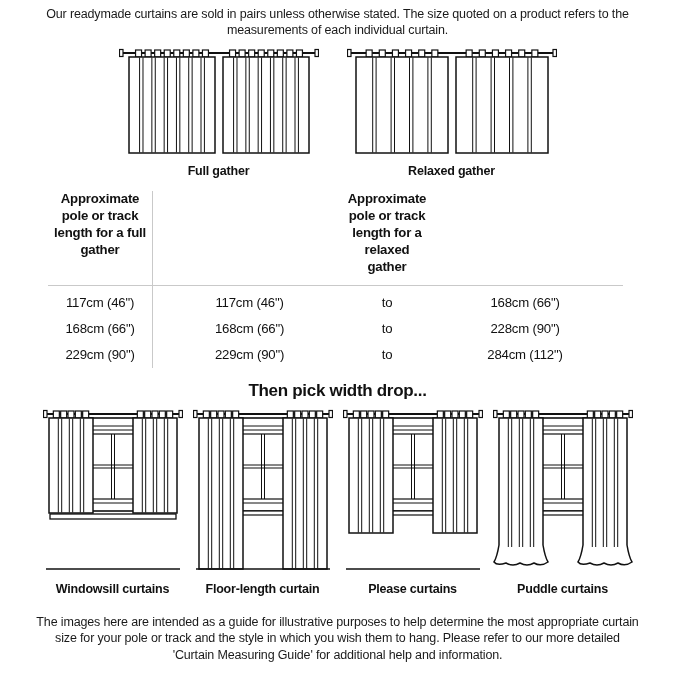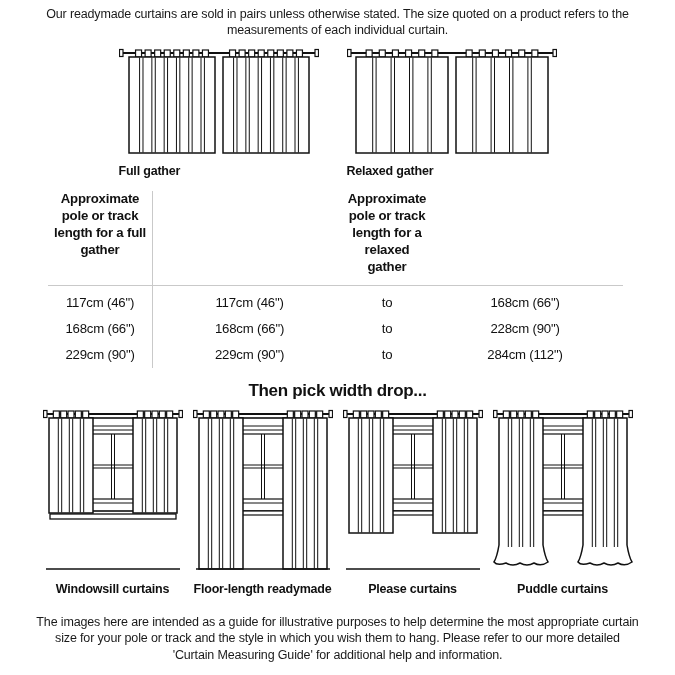--- a/index.html
+++ b/index.html
@@ -2,21 +2,21 @@
 <html><head>
 <meta charset="utf-8">
 <style>
   *{margin:0;padding:0;box-sizing:border-box}
   html,body{width:675px;height:675px}
   body{background:#fff;font-family:"Liberation Sans",sans-serif;color:#111;overflow:hidden}
   .title{margin-top:15px;text-align:center;font-size:21.5px;font-weight:700;letter-spacing:-.4px}
   .intro{margin:7px auto 0;max-width:602px;text-align:center;font-size:12.5px;letter-spacing:-.15px;line-height:1.25;color:#1a1a1a}
   .section-heading{margin-top:13px;text-align:center;font-size:17px;font-weight:700;letter-spacing:-.3px}
   .width-row{display:flex;justify-content:center;align-items:flex-start;gap:28px;margin-top:7px}
-  .figure{display:flex;flex-direction:column;}
+  .figure{display:flex;flex-direction:column;align-items:center}
   .figure-label{margin-top:7px;font-size:12.5px;font-weight:700;letter-spacing:-.2px}
   .size-table{position:relative;width:575px;margin:13px 0 0 48px;display:grid;grid-template-columns:104px 195px 80px 196px}
   .st-head{font-size:13.2px;font-weight:700;text-align:center;white-space:pre-line;line-height:1.28;padding-bottom:9px;letter-spacing:-.2px}
   .st-rule{grid-column:1/-1;height:1px;background:#c9c9c9;margin-bottom:4px}
   .st-cell{font-size:13.2px;text-align:center;line-height:26px;height:26px;letter-spacing:-.2px}
   .st-divider{position:absolute;left:104px;top:0;width:1px;height:100%;background:#c9c9c9}
   .drop-row{display:flex;justify-content:center;margin-top:6px}
   .drop-cell{width:150px;display:flex;flex-direction:column;align-items:center}
   .footer{margin:18px auto 0;max-width:608px;text-align:center;font-size:12.5px;letter-spacing:-.15px;line-height:1.32;color:#1a1a1a}
   .illo{line-height:0}
@@ -228,21 +228,21 @@
             <rect x="123.66666666666666" y="4" width="6" height="7" fill="#fff" stroke="#111111" stroke-width="1.2"></rect>
             <rect x="90" y="11" width="44" height="151" fill="#fff" stroke="#111111" stroke-width="1.5"></rect>
             <line x1="99.3" y1="11.5" x2="99.3" y2="161.5" stroke="#111111" stroke-width="1"></line>
             <line x1="102.7" y1="11.5" x2="102.7" y2="161.5" stroke="#111111" stroke-width="1"></line>
             <line x1="110.3" y1="11.5" x2="110.3" y2="161.5" stroke="#111111" stroke-width="1"></line>
             <line x1="113.7" y1="11.5" x2="113.7" y2="161.5" stroke="#111111" stroke-width="1"></line>
             <line x1="121.3" y1="11.5" x2="121.3" y2="161.5" stroke="#111111" stroke-width="1"></line>
             <line x1="124.7" y1="11.5" x2="124.7" y2="161.5" stroke="#111111" stroke-width="1"></line>
             <line x1="3" y1="162" x2="137" y2="162" stroke="#111111" stroke-width="1.5"></line>
           </svg></div>
-      <div class="figure-label">Floor-length readymade</div>
+      <div class="figure-label">Floor-length curtain</div>
     </div>
     <div class="drop-cell">
       <div class="illo"><svg width="140" height="168" viewBox="0 0 140 168" role="img">
             <line x1="3" y1="7" x2="137" y2="7" stroke="#111111" stroke-width="2"></line>
             <rect x="0.5" y="3.5" width="3.5" height="7" fill="#fff" stroke="#111111" stroke-width="1.2"></rect>
             <rect x="136" y="3.5" width="3.5" height="7" fill="#fff" stroke="#111111" stroke-width="1.2"></rect>
             <rect x="38" y="11" width="64" height="93" fill="#fff" stroke="#111111" stroke-width="1.6"></rect>
             <line x1="38" y1="19" x2="102" y2="19" stroke="#111111" stroke-width="1"></line>
             <line x1="38" y1="23" x2="102" y2="23" stroke="#111111" stroke-width="1"></line>
             <rect x="44" y="27" width="52" height="65" fill="#fff" stroke="#111111" stroke-width="1.2"></rect>

